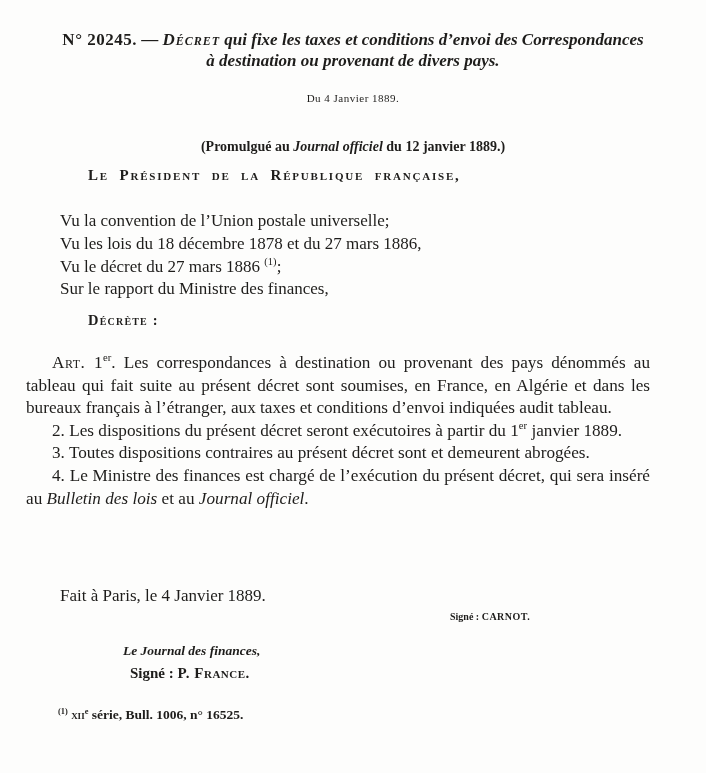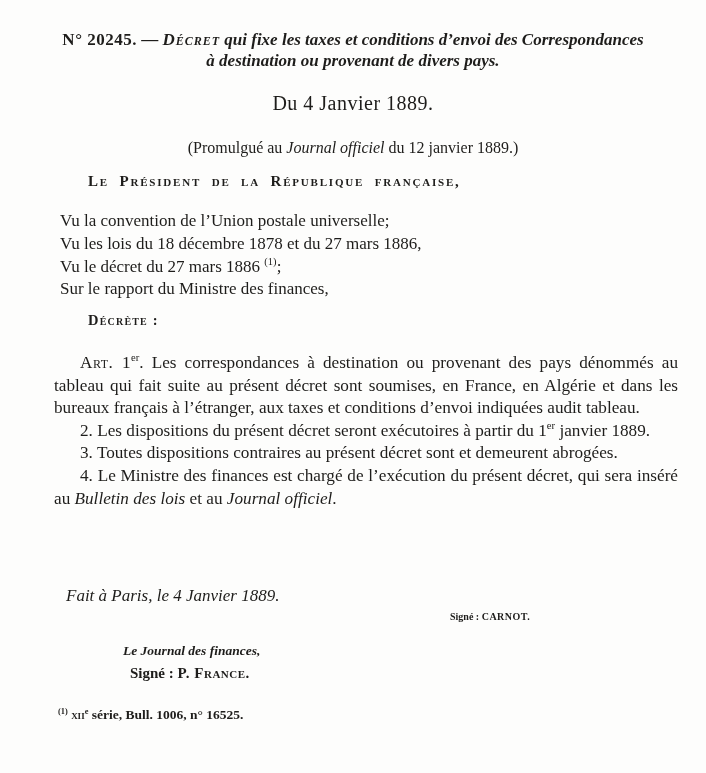--- a/index.html
+++ b/index.html
@@ -28,32 +28,32 @@
   }
   .title-number { font-style: normal; letter-spacing: 0.5px; }
   .title-dash { font-style: normal; }
   .sc { font-variant: small-caps; }
   .it { font-style: italic; }
   .title-it { font-style: italic; }
   .title-kw { font-style: italic; font-variant: small-caps; letter-spacing: 1px; }
 
   .date-line {
     top: 92px;
-    font-size: 20px;
+    font-size: 11px;
     letter-spacing: 0.5px;
   }
 
   .promulgation {
     top: 139px;
-    font-size: 16px;
-    font-weight: 400;
+    font-size: 14px;
+    font-weight: 700;
   }
 
   .salutation {
-    top: 173px;
+    top: 167px;
     left: 88px;
     font-size: 15px;
     font-variant: small-caps;
     letter-spacing: 1.8px;
     word-spacing: 5px;
     font-weight: 600;
   }
 
   .recitals {
     top: 210px;
@@ -66,43 +66,42 @@
     top: 312px;
     left: 88px;
     font-size: 14.5px;
     font-variant: small-caps;
     letter-spacing: 1.2px;
     font-weight: 600;
   }
 
   .articles {
     top: 352px;
-    left: 54px;
+    left: 26px;
     width: 624px;
     font-size: 17.2px;
     line-height: 22.6px;
     text-align: justify;
   }
   .articles p {
     margin: 0;
     text-indent: 26px;
   }
   .art-label { font-variant: small-caps; letter-spacing: 0.5px; }
 
   sup {
     font-size: 0.62em;
     line-height: 0;
     vertical-align: super;
   }
 
   .fait {
     top: 586px;
-    left: 66px;
+    left: 60px;
     font-size: 17px;
-    font-style: italic;
   }
 
   .sig-president {
     top: 611px;
     left: 450px;
     font-size: 10px;
     font-weight: 600;
   }
   .sig-name { letter-spacing: 0.5px; }
 

